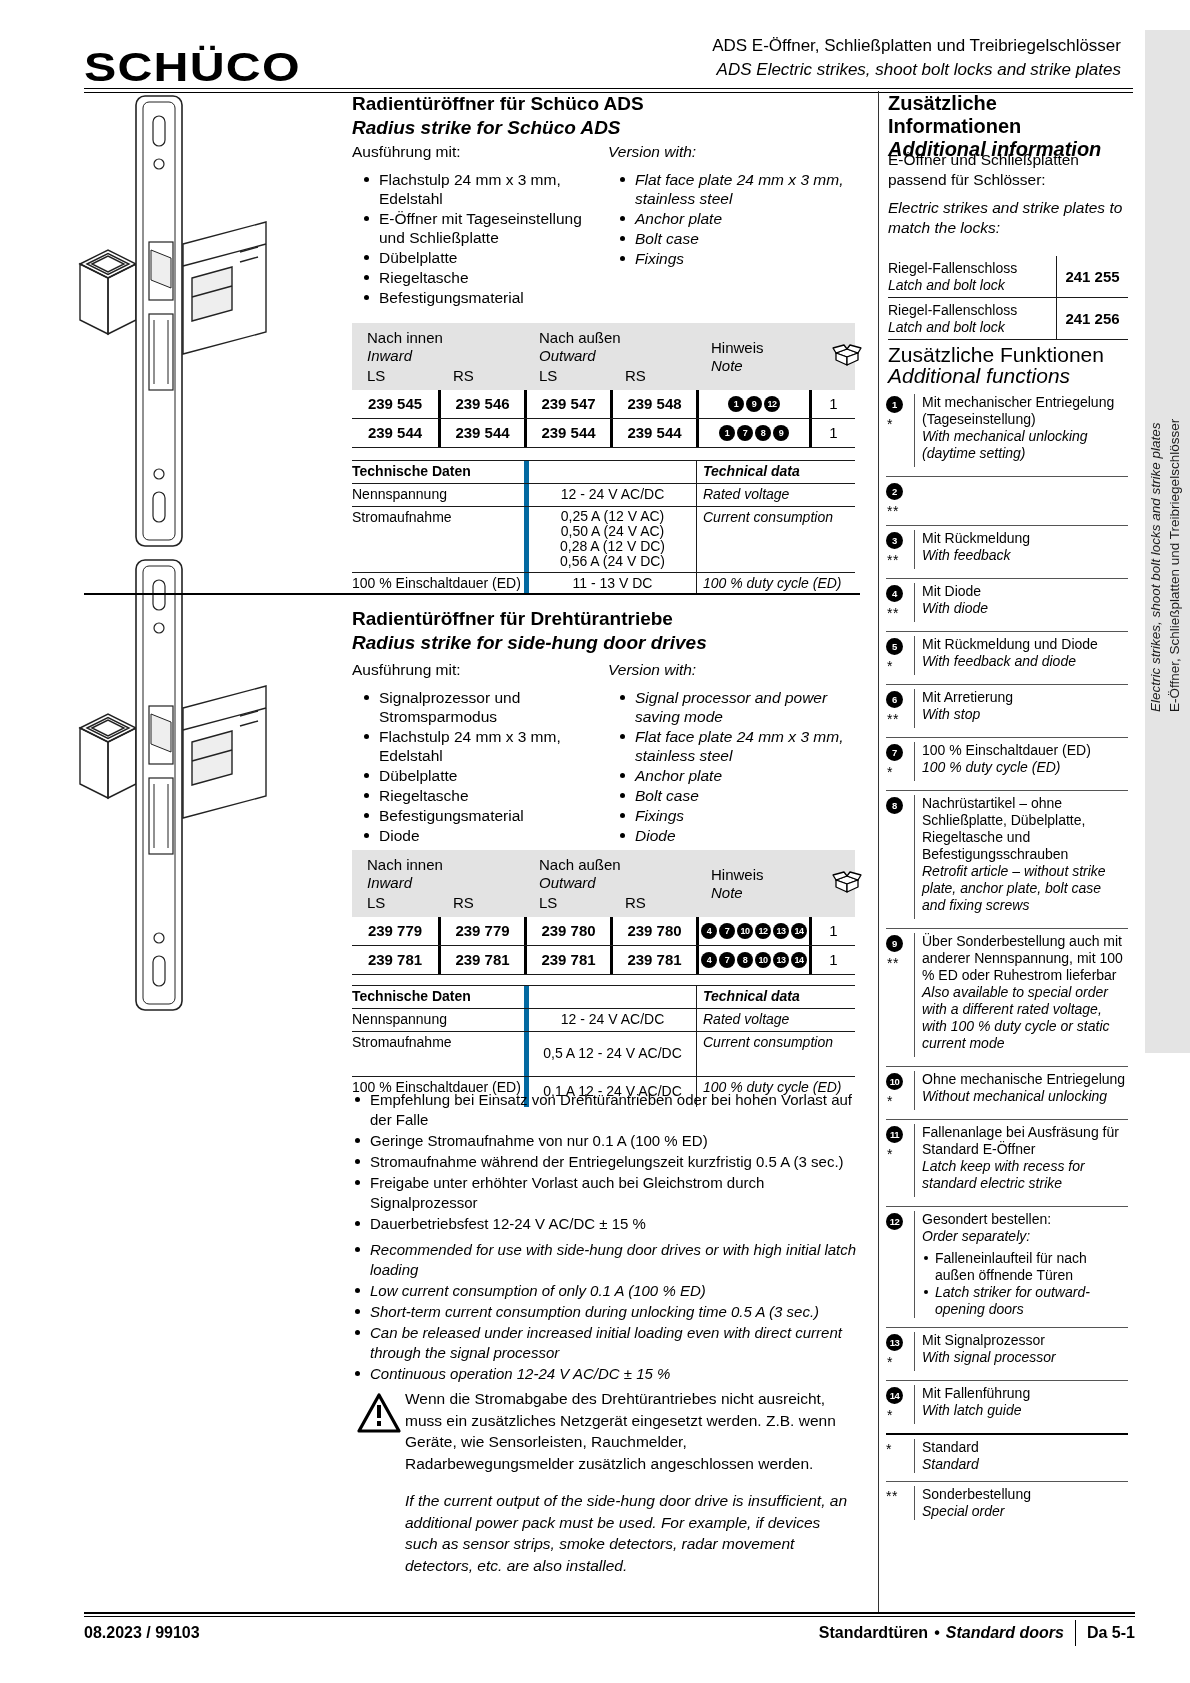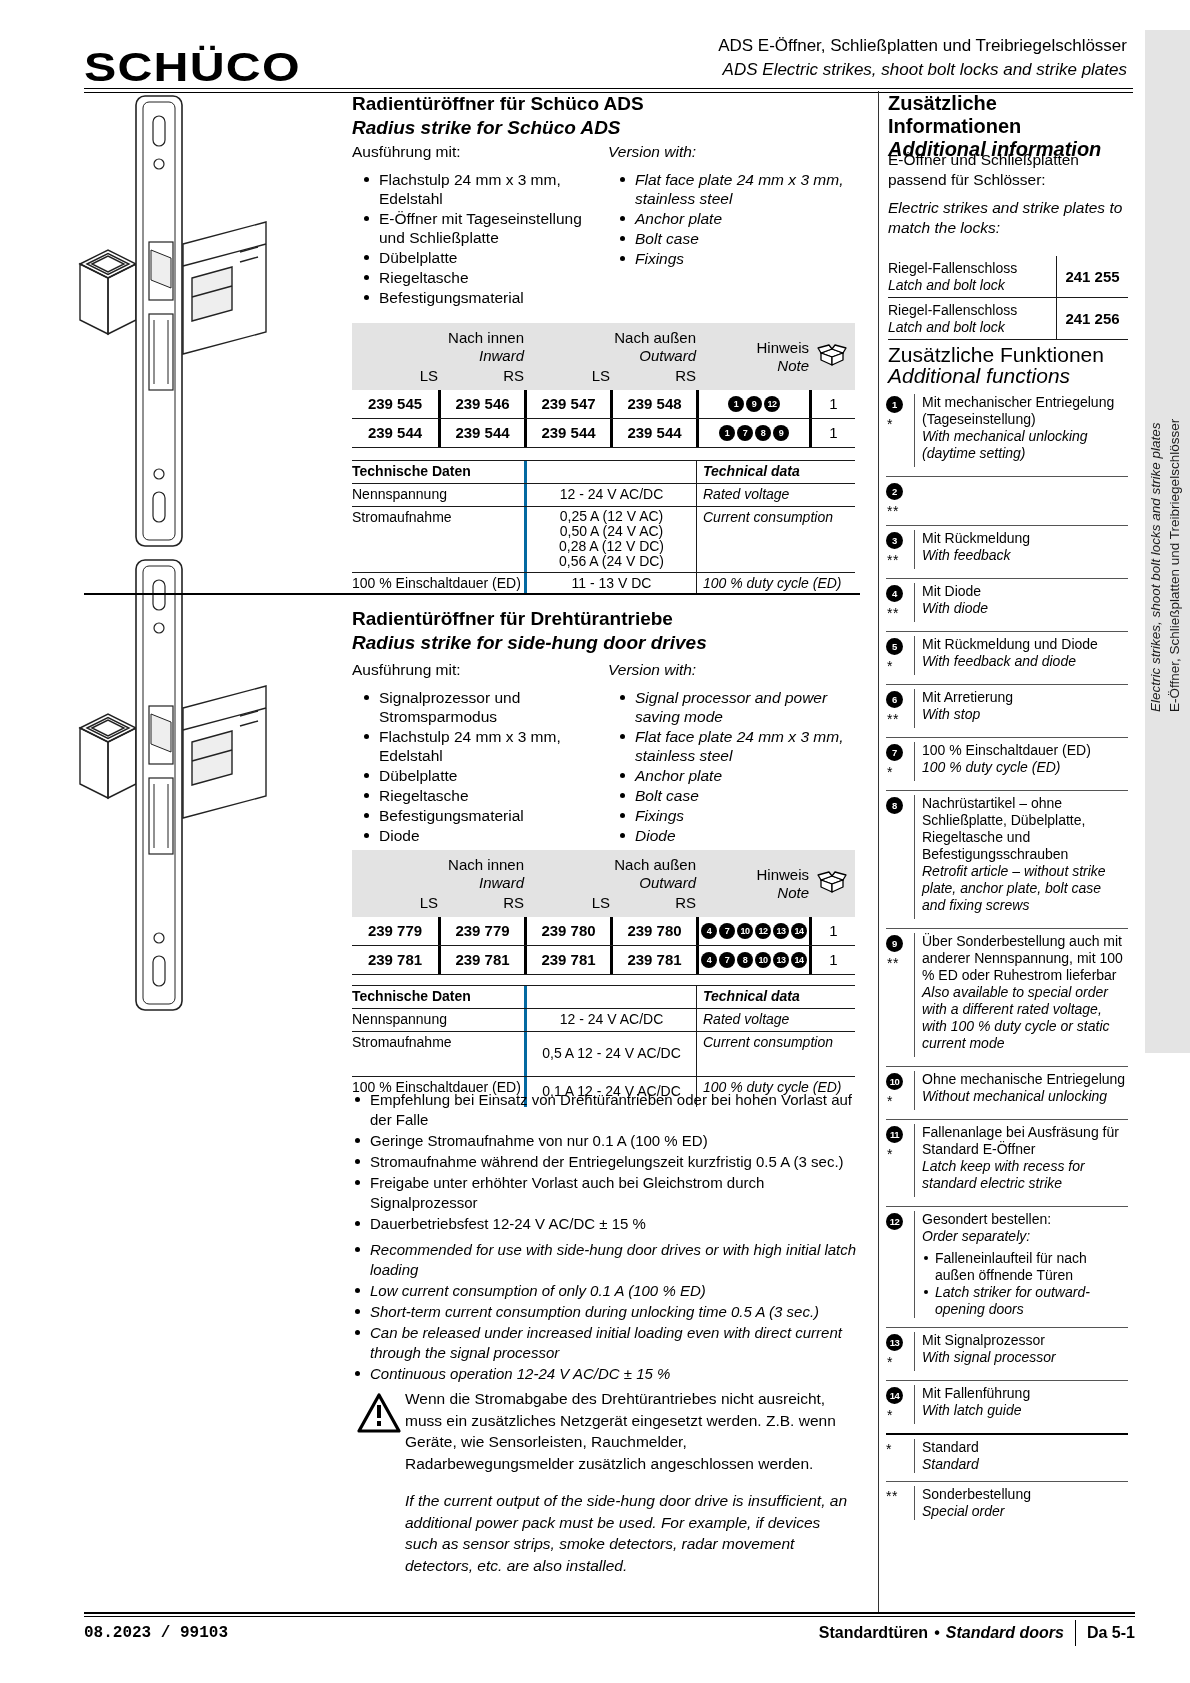--- a/index.html
+++ b/index.html
@@ -7,21 +7,21 @@
     position:relative; width:1190px; height:1683px; background:#fff;
     font-family:"Liberation Sans", sans-serif; color:#000; overflow:hidden;
     margin:0 auto;
   }
   .abs { position:absolute; }
   .i { font-style:italic; }
 
   
   .logo { left:84px; top:47px; font-size:41px; font-weight:bold; letter-spacing:1px;
           transform:scaleX(1.18); transform-origin:left center; line-height:40px; }
-  .header-titles { right:63px; top:34px; text-align:right; font-size:17px; line-height:24px; }
+  .header-titles { right:69px; top:34px; text-align:right; font-size:17px; line-height:24px; }
   .hrule { left:84px; top:88px; width:1049px; height:3px;
            border-top:1.5px solid #000; border-bottom:1.5px solid #000; }
   .col-divider { left:878px; top:91px; height:1521px; width:0; border-left:1px solid #333; }
 
   
   .tab-bg { left:1145px; top:30px; width:45px; height:1023px; background:#e4e4e4; }
   .tab-line { top:388px; height:324px; writing-mode:vertical-rl; transform:rotate(180deg);
               font-size:13.5px; white-space:nowrap; color:#1a1a1a; line-height:17px; }
   .tab-en { left:1147px; font-style:italic; }
   .tab-de { left:1166px; }
@@ -31,42 +31,42 @@
   .featcol { width:252px; font-size:15.5px; line-height:19px; }
   .featlabel { margin-bottom:9px; }
   .flist { list-style:none; margin:8px; padding:0; }
   .flist li { position:relative; padding-left:19px; margin-bottom:1px; }
   .flist li::before { content:""; position:absolute; left:4px; top:7px;
                       width:5px; height:5px; border-radius:50%; background:#000; }
 
   
   .ptable { left:352px; width:503px; }
   .pgrid { display:grid; grid-template-columns:86px 86px 86px 86px 113px 46px; }
-  .phead { background:#e3e3e3; padding:6px 0 5px; row-gap:2px; font-size:15px;
-           line-height:18px; text-align:right; grid-template-rows:auto auto; }
+  .phead { background:#e3e3e3; padding:6px 15px 5px; row-gap:2px; font-size:15px;
+           line-height:18px; text-align:left; grid-template-rows:auto auto; }
   .ph-inward { grid-column:1/3; grid-row:1; }
   .ph-outward { grid-column:3/5; grid-row:1; }
   .ph-note { grid-column:5; grid-row:1/3; align-self:center; }
   .ph-icon { grid-column:6; grid-row:1/3; align-self:center; justify-self:center; }
   .ph-ls1{grid-column:1;grid-row:2} .ph-rs1{grid-column:2;grid-row:2}
   .ph-ls2{grid-column:3;grid-row:2} .ph-rs2{grid-column:4;grid-row:2}
   .prow { border-bottom:1px solid #1a1a1a; height:28px; align-items:center; font-size:15px; }
   .pc { text-align:center; font-weight:bold; line-height:28px; height:28px; }
   .pc + .pc { border-left:3px solid #000000; }
   .pc-notes { display:flex; gap:2px; justify-content:center; align-items:center; font-weight:normal; }
   .pc-qty { font-weight:normal; }
   .bdg { width:16px; height:16px; border-radius:50%; background:#000; color:#fff;
          font-size:9px; font-weight:bold; display:inline-flex; align-items:center;
          justify-content:center; letter-spacing:-0.5px; flex:0 0 16px; }
 
   
   .ttable { left:352px; width:503px; border-top:1.5px solid #1a1a1a; font-size:14px; }
   .trow { display:grid; grid-template-columns:172px 173px 158px; border-bottom:1px solid #1a1a1a; }
   .tc { padding:2px 0 3px; line-height:17px; }
-  .tc-val { border-left:3px solid #0369a1; border-right:1px solid #1a1a1a; text-align:center;
+  .tc-val { border-left:5px solid #0369a1; border-right:1px solid #1a1a1a; text-align:center;
             display:flex; flex-direction:column; justify-content:center; }
   .tc-val div { line-height:15px; }
   .tc-en { padding-left:6px; font-style:italic; }
   .trow.head .tc { font-weight:bold; }
   .ttable [data-repeat] > .trow:last-child { border-bottom:none; }
   .ttable2 [data-repeat] > .trow:nth-of-type(2) { min-height:44px; }
   .ttable2 [data-repeat] > .trow:nth-of-type(3) { min-height:30px; }
 
   .sec-divider { left:84px; top:593px; width:776px; height:0; border-top:2.5px solid #000; }
 
@@ -104,21 +104,21 @@
   .nsubs li::before { content:""; position:absolute; left:2px; top:6px;
                       width:4px; height:4px; border-radius:50%; background:#000; }
   .legend-wrap { border-top:2px solid #000; }
   .legend-wrap > .lrow:last-child { border-bottom:none; }
   .lrow { display:grid; grid-template-columns:28px 1fr; border-bottom:1px solid #555; padding:4px 0 8px; }
   .lmark { font-size:14px; padding-top:2px; letter-spacing:0.5px; }
 
   
   .frule { left:84px; top:1612px; width:1051px; height:2px;
            border-top:2.5px solid #000; border-bottom:1px solid #000; }
-  .footer-left { left:84px; top:1624px; font-size:16px; font-weight:bold;font-family:Liberation Mono, monospace; }
+  .footer-left { left:84px; top:1624px; font-size:16px; font-weight:bold; }
   .footer-right { right:55px; top:1620px; display:flex; align-items:center; font-size:16px; font-weight:bold; }
   .fsep-bar { display:inline-block; width:0; height:26px; border-left:1.5px solid #000; margin:0 11px; }
   .fdot { margin:0 6px; }
 
   .illus { width:270px; height:460px; }
 </style>
 </head>
 <body>
 
 <div class="page">

